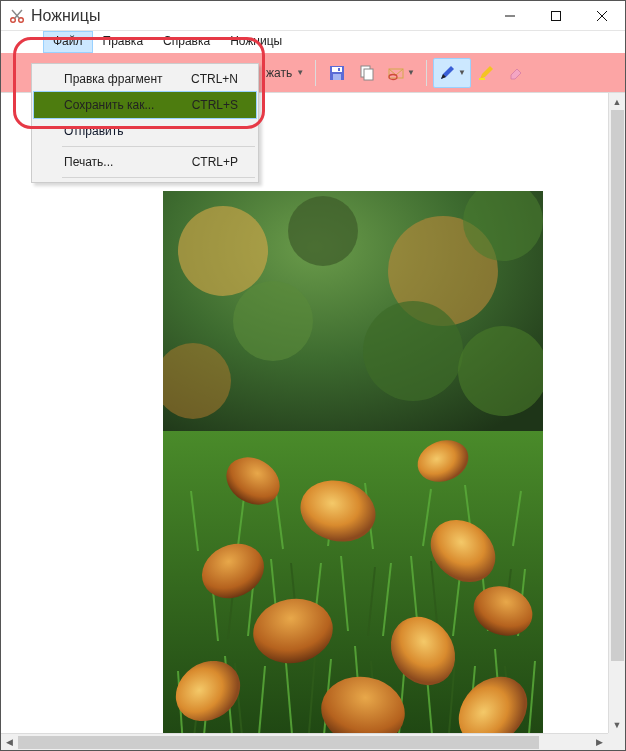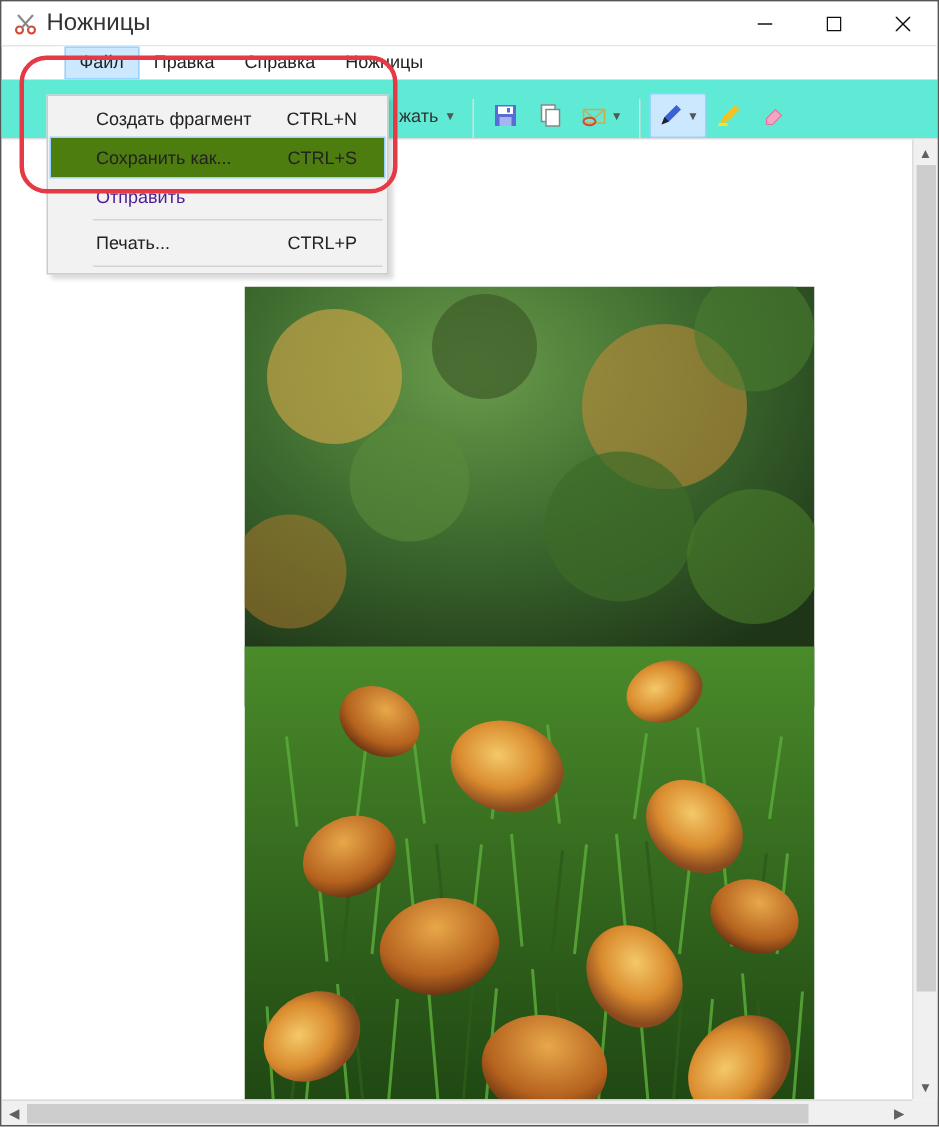--- a/index.html
+++ b/index.html
@@ -50,24 +50,24 @@
   .menu-item.active {
     background: #cce8ff;
     border: 1px solid #99d1ff;
     padding: 2px 9px;
   }
 
   .toolbar {
     height: 40px;
     border-bottom: 1px solid #dcdcdc;
     display: flex;
-    align-items: flex-end;
+    align-items: center;
     padding-left: 260px;
     gap: 0;
-    background: #5eead4;
+    background: #fca5a5;
   }
   .tool-divider {
     width: 1px; height: 26px; background: #dcdcdc; margin: 0 6px;
   }
   .tool-btn {
     min-width: 30px; height: 30px;
     display: flex; align-items: center; justify-content: center;
     border: 1px solid transparent;
     border-radius: 2px;
     padding: 0 4px;
@@ -108,21 +108,21 @@
     padding: 6px 18px 6px 30px;
     font-size: 12px;
     color: #222;
     position: relative;
   }
   .dd-row.hover {
     background: #4d7c0f;
     outline: 1px solid #99d1ff;
   }
   .dd-row.disabled {
-    color: #4c1d95;
+    color: #0f172a;
   }
   .dd-label { flex: 1; }
   .dd-shortcut { color: #222; font-size: 12px; }
   .dd-row.disabled .dd-shortcut { color: #a0a0a0; }
   .dd-sep {
     height: 1px;
     background: #d4d4d4;
     margin: 2px 1px 2px 28px;
   }
 
@@ -362,21 +362,21 @@
       <ellipse cx="200" cy="520" rx="42" ry="34" fill="url(#leaf2)" transform="rotate(10 200 520)"></ellipse>
       <ellipse cx="330" cy="520" rx="38" ry="30" fill="url(#leaf1)" transform="rotate(-45 330 520)"></ellipse>
       <ellipse cx="90" cy="290" rx="28" ry="22" fill="url(#leaf2)" transform="rotate(30 90 290)"></ellipse>
       <ellipse cx="280" cy="270" rx="26" ry="20" fill="url(#leaf1)" transform="rotate(-20 280 270)"></ellipse>
     </svg>
   </div>
 </div>
 
 <div class="dropdown">
   <div class="dd-row">
-    <span class="dd-label">Создать фрагмент</span>
+    <span class="dd-label">Правка фрагмент</span>
     <span class="dd-shortcut">CTRL+N</span>
   </div>
   <div class="dd-row hover">
     <span class="dd-label">Сохранить как...</span>
     <span class="dd-shortcut">CTRL+S</span>
   </div>
   <div class="dd-row disabled">
     <span class="dd-label">Отправить</span>
     <span class="dd-shortcut"></span>
   </div>

